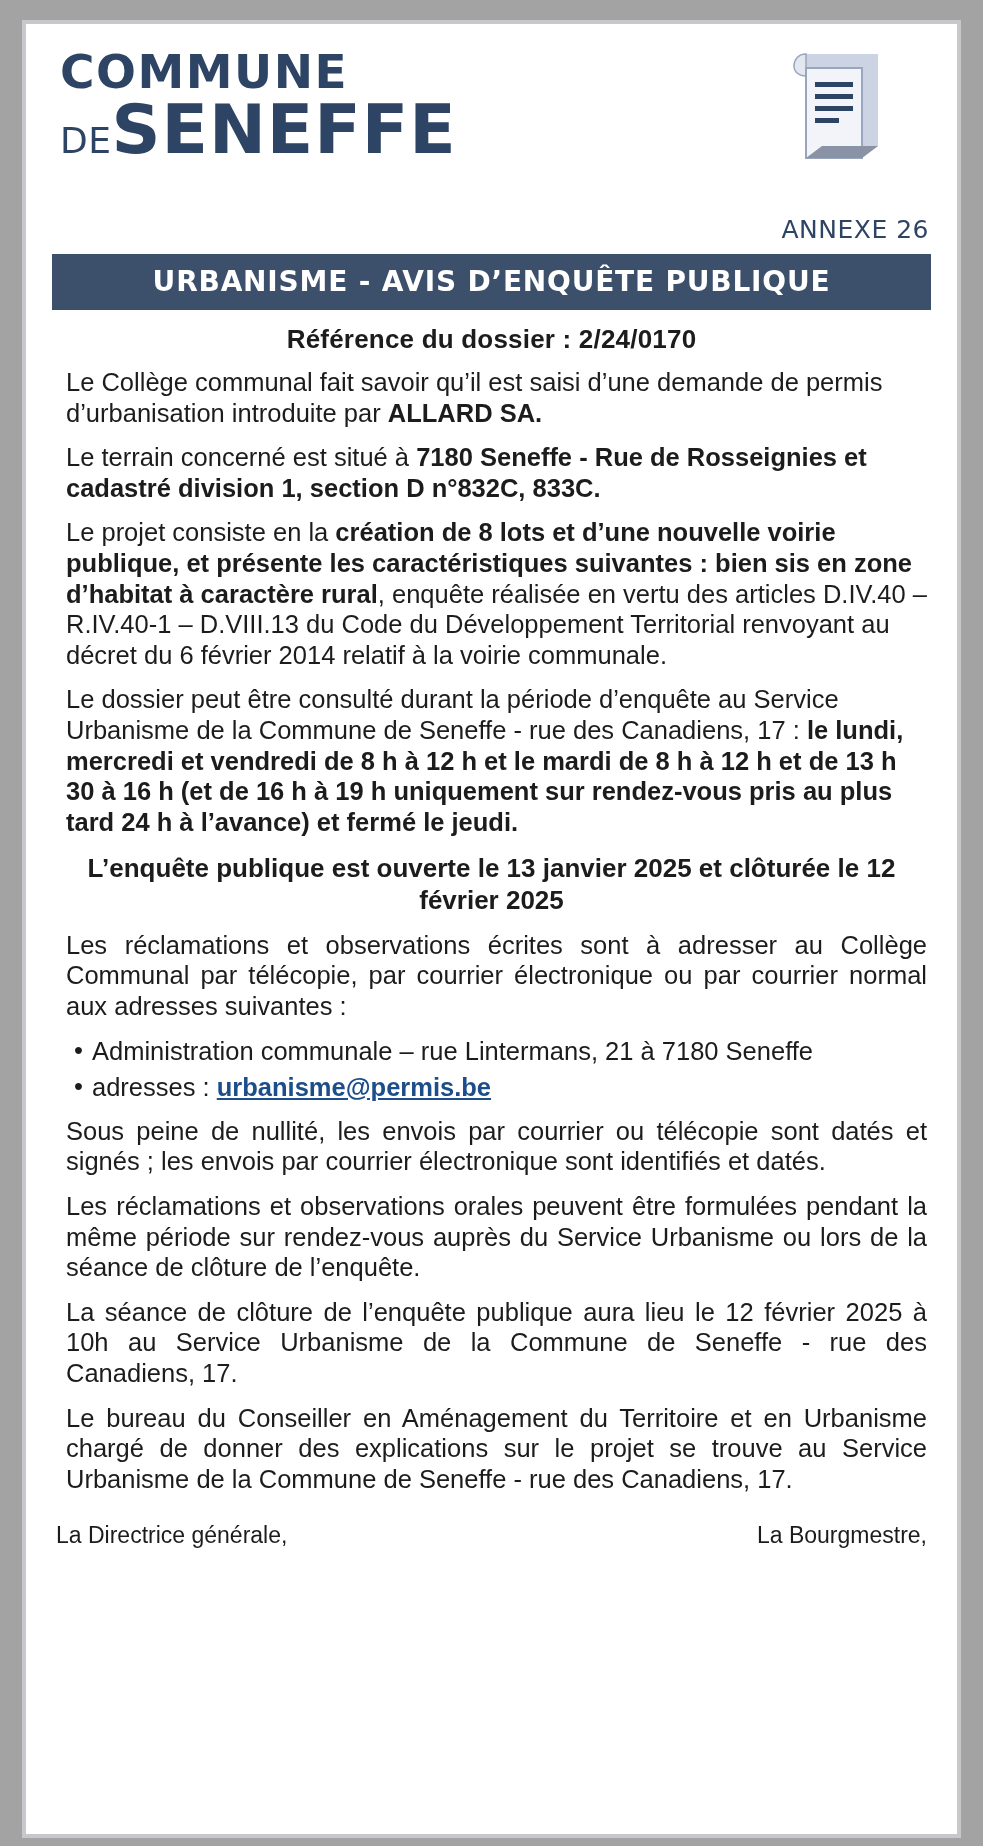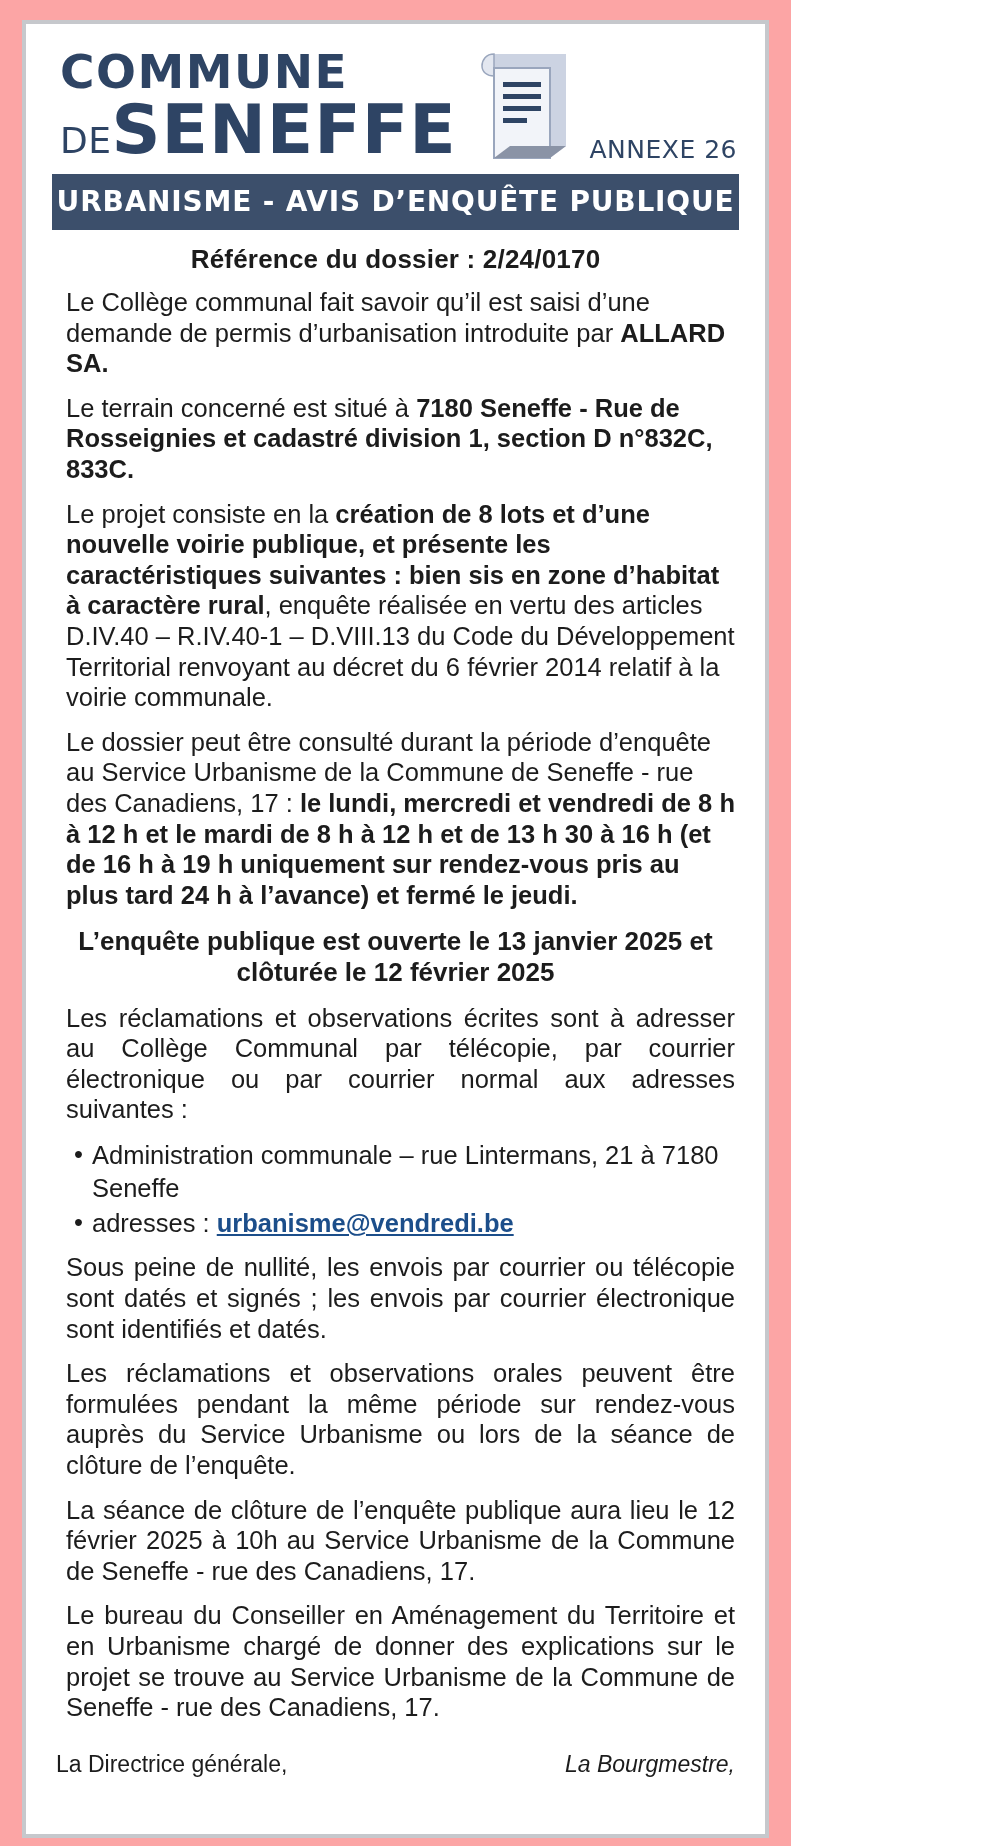--- a/index.html
+++ b/index.html
@@ -8,24 +8,24 @@
     background: #ffffff;
   }
   body {
     width: 983px;
     height: 1846px;
     font-family: "Liberation Sans", sans-serif;
     color: #1c1c1c;
   }
   .page {
     box-sizing: border-box;
-    width: 791px;
+    width: 983px;
     height: 1846px;
     padding: 20px 22px 8px 22px;
-    background: #fca5a5;
+    background: #a3a3a3;
   }
   .notice {
     box-sizing: border-box;
     width: 100%;
     height: 100%;
     border: 4px solid #c6c8cc;
     background: #ffffff;
     padding: 22px 26px 18px 26px;
     display: flex;
     flex-direction: column;
@@ -61,22 +61,23 @@
     font-weight: normal;
     letter-spacing: 0.5px;
   }
   .commune-name {
     font-size: 68px;
     font-weight: bold;
     letter-spacing: 1px;
   }
   .logo-col {
     display: flex;
-    flex-direction: row;
-    align-items: flex-end;
+    flex-direction: column;
+    align-items: flex-start;
+    gap: 45px;
   }
   .doc-icon {
     width: 120px;
     height: 118px;
     display: block;
   }
   .annexe {
     font-family: "DejaVu Sans", sans-serif;
     font-size: 25px;
     color: #2e4464;
@@ -152,21 +153,21 @@
   .signatures {
     margin-top: 24px;
     font-size: 23px;
   }
   .sig-row {
     display: flex;
     justify-content: space-between;
     line-height: 1.5;
   }
   .sig-left { text-align: left; }
-  .sig-right { text-align: left; font-style: italic; }
+  .sig-right { text-align: left; }
 </style>
 </head>
 <body>
 
 <div class="page">
   <div class="notice">
 
     <div class="header">
       <div class="commune-block">
         <div class="commune-line1">COMMUNE</div>
@@ -204,21 +205,21 @@
       <p class="para nojustify"><span>Le projet consiste en la </span><b>création de 8 lots et d’une nouvelle voirie publique, et présente les caractéristiques suivantes : bien sis en zone d’habitat à caractère rural</b><span>, enquête réalisée en vertu des articles D.IV.40 – R.IV.40-1 – D.VIII.13 du Code du Développement Territorial renvoyant au décret du 6 février 2014 relatif à la voirie communale.</span></p>
 
       <p class="para nojustify"><span>Le dossier peut être consulté durant la période d’enquête au Service Urbanisme de la Commune de Seneffe - rue des Canadiens, 17 : </span><b>le lundi, mercredi et vendredi de 8 h à 12 h et le mardi de 8 h à 12 h et de 13 h 30 à 16 h (et de 16 h à 19 h uniquement sur rendez-vous pris au plus tard 24 h à l’avance) et fermé le jeudi.</b></p>
 
       <div class="center-bold">L’enquête publique est ouverte le 13 janvier 2025 et clôturée le 12 février 2025</div>
 
       <p class="para">Les réclamations et observations écrites sont à adresser au Collège Communal par télécopie, par courrier électronique ou par courrier normal aux adresses suivantes :</p>
 
       <ul class="addr">
         <li>Administration communale – rue Lintermans, 21 à 7180 Seneffe</li>
-        <li><span>adresses : </span><a class="mail" href="#">urbanisme@vendredi.be</a></li>
+        <li><span>adresses : </span><a class="mail" href="#">urbanisme@permis.be</a></li>
       </ul>
 
       <p class="para">Sous peine de nullité, les envois par courrier ou télécopie sont datés et signés ; les envois par courrier électronique sont identifiés et datés.</p>
 
       <p class="para">Les réclamations et observations orales peuvent être formulées pendant la même période sur rendez-vous auprès du Service Urbanisme ou lors de la séance de clôture de l’enquête.</p>
 
       <p class="para">La séance de clôture de l’enquête publique aura lieu le 12 février 2025 à 10h au Service Urbanisme de la Commune de Seneffe - rue des Canadiens, 17.</p>
 
       <p class="para">Le bureau du Conseiller en Aménagement du Territoire et en Urbanisme chargé de donner des explications sur le projet se trouve au Service Urbanisme de la Commune de Seneffe - rue des Canadiens, 17.</p>
 

